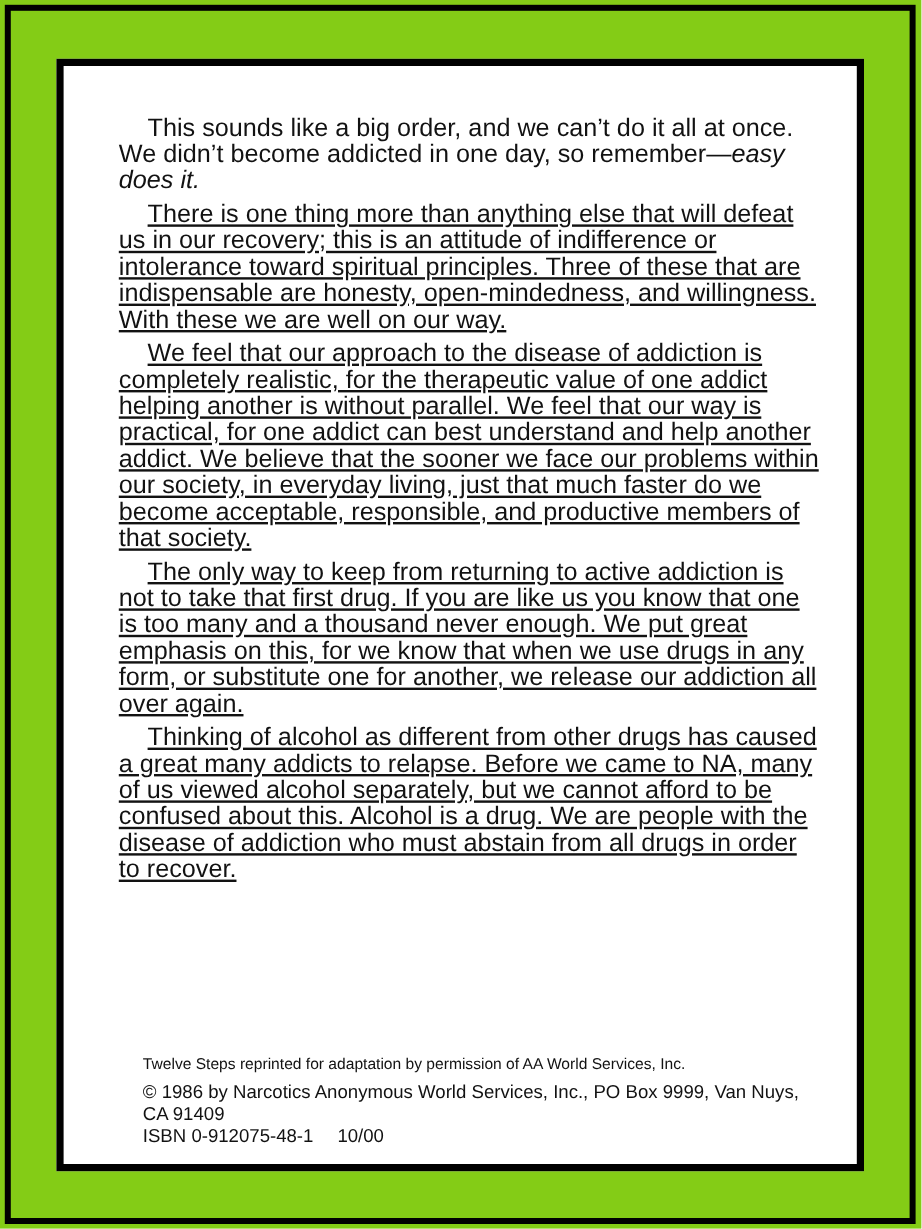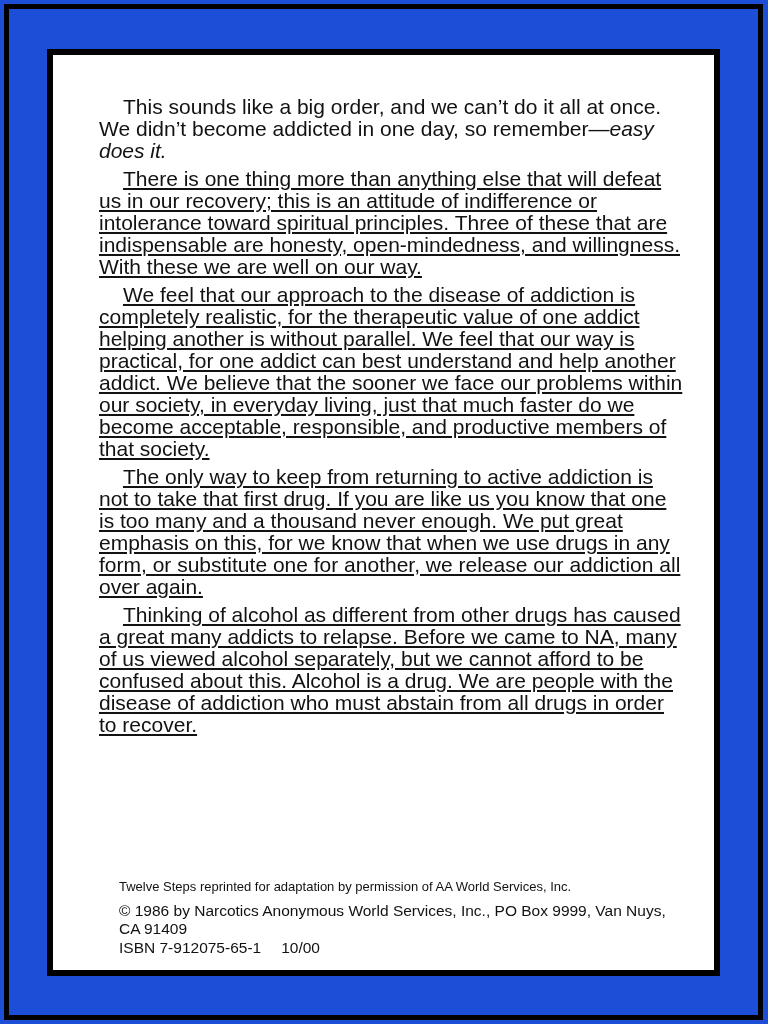--- a/index.html
+++ b/index.html
@@ -3,21 +3,21 @@
 <meta charset="utf-8">
 <style>
   * { margin: 0; padding: 0; box-sizing: border-box; }
   html, body { background: #ffffff; }
   body { font-family: "Liberation Sans", sans-serif; }
 
   .page {
     position: relative;
     width: 768px;
     height: 1024px;
-    background: #1d4ed8;
+    background: #84cc16;
     overflow: hidden;
   }
 
   .outer-frame {
     position: absolute;
     left: 4px; top: 4px; right: 5px; bottom: 4px;
     border: 5px solid #000000;
   }
 
   .inner-frame {
@@ -75,18 +75,18 @@
         <p class="para"><span>This sounds like a big order, and we can’t do it all at once. We didn’t become addicted in one day, so remember—</span><span class="italic">easy does it.</span></p>
         <p class="para"><span>There is one thing more than anything else that will defeat us in our recovery; this is an attitude of indifference or intolerance toward spiritual principles. Three of these that are indispensable are honesty, open-mindedness, and willingness. With these we are well on our way.</span></p>
         <p class="para"><span>We feel that our approach to the disease of addiction is completely realistic, for the therapeutic value of one addict helping another is without parallel. We feel that our way is practical, for one addict can best understand and help another addict. We believe that the sooner we face our problems within our society, in everyday living, just that much faster do we become acceptable, responsible, and productive members of that society.</span></p>
         <p class="para"><span>The only way to keep from returning to active addiction is not to take that first drug. If you are like us you know that one is too many and a thousand never enough. We put great emphasis on this, for we know that when we use drugs in any form, or substitute one for another, we release our addiction all over again.</span></p>
         <p class="para"><span>Thinking of alcohol as different from other drugs has caused a great many addicts to relapse. Before we came to NA, many of us viewed alcohol separately, but we cannot afford to be confused about this. Alcohol is a drug. We are people with the disease of addiction who must abstain from all drugs in order to recover.</span></p>
       </div>
 
       <div class="footer">
         <div class="footer-note">Twelve Steps reprinted for adaptation by permission of AA World Services, Inc.</div>
         <div class="footer-line">© 1986 by Narcotics Anonymous World Services, Inc., PO Box 9999, Van Nuys, CA 91409</div>
-        <div class="footer-line"><span>ISBN 7-912075-65-1</span><span class="print-date">10/00</span></div>
+        <div class="footer-line"><span>ISBN 0-912075-48-1</span><span class="print-date">10/00</span></div>
       </div>
 
     </div>
   </div>
 </div>
 
 </body></html>

